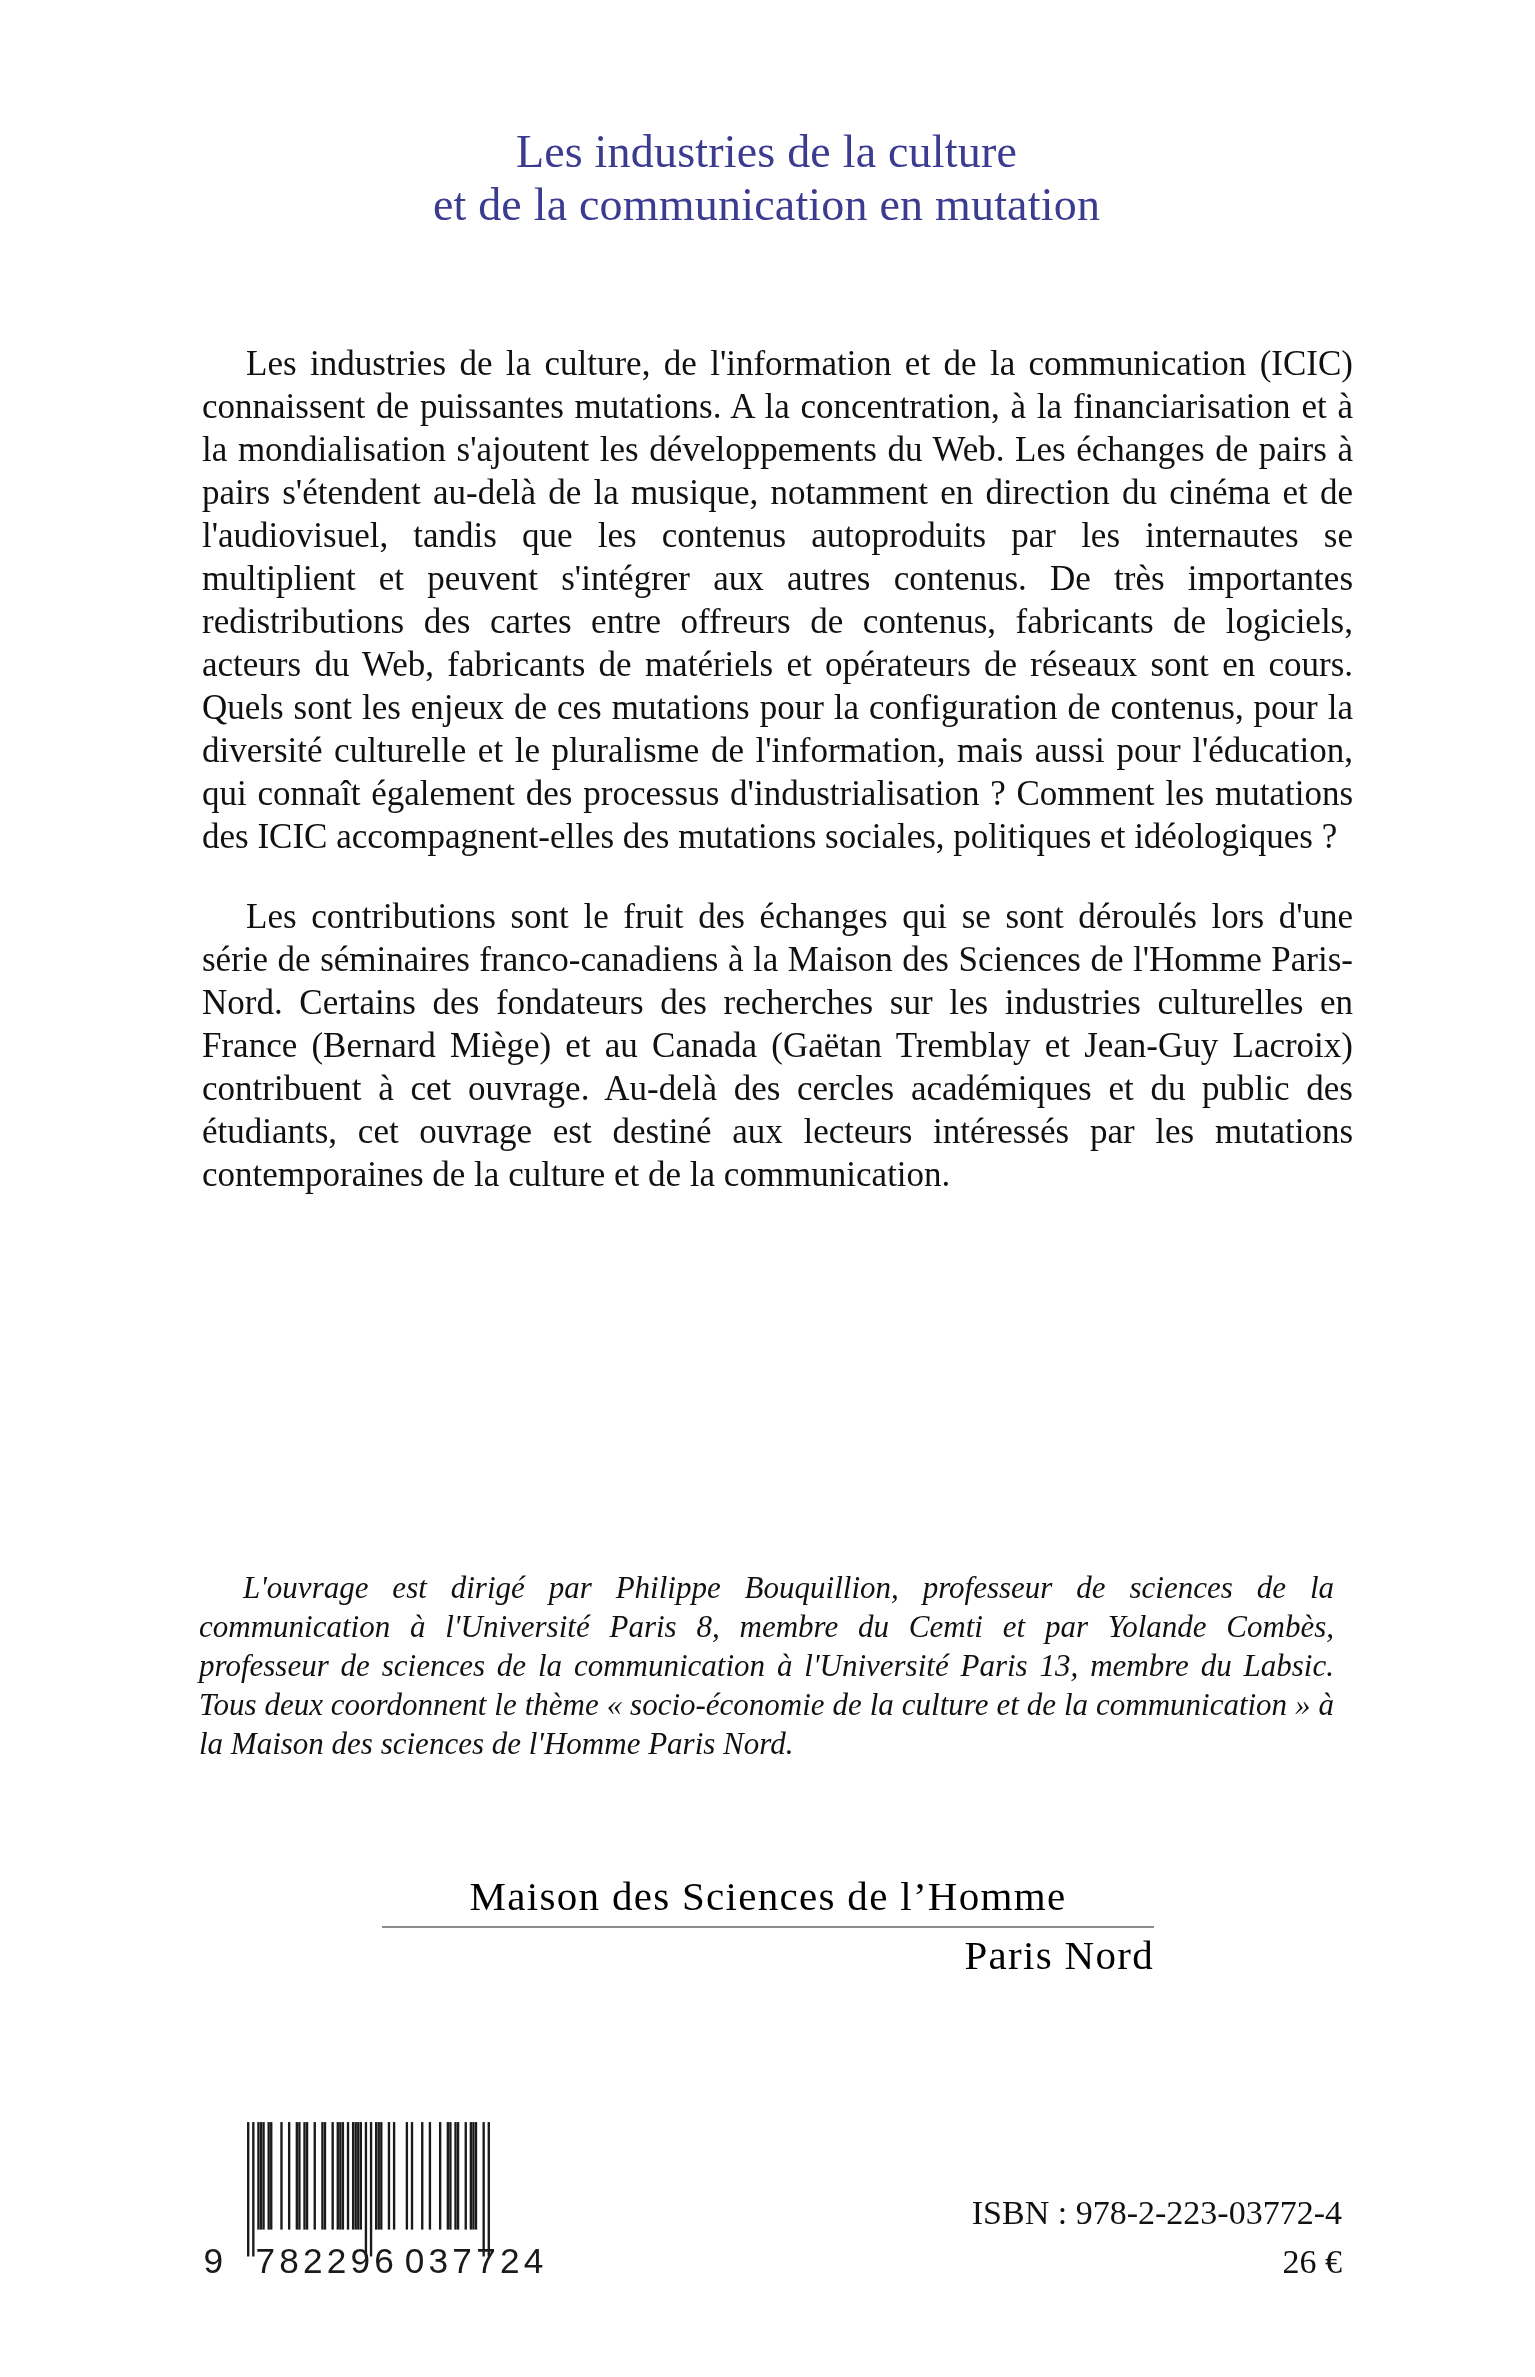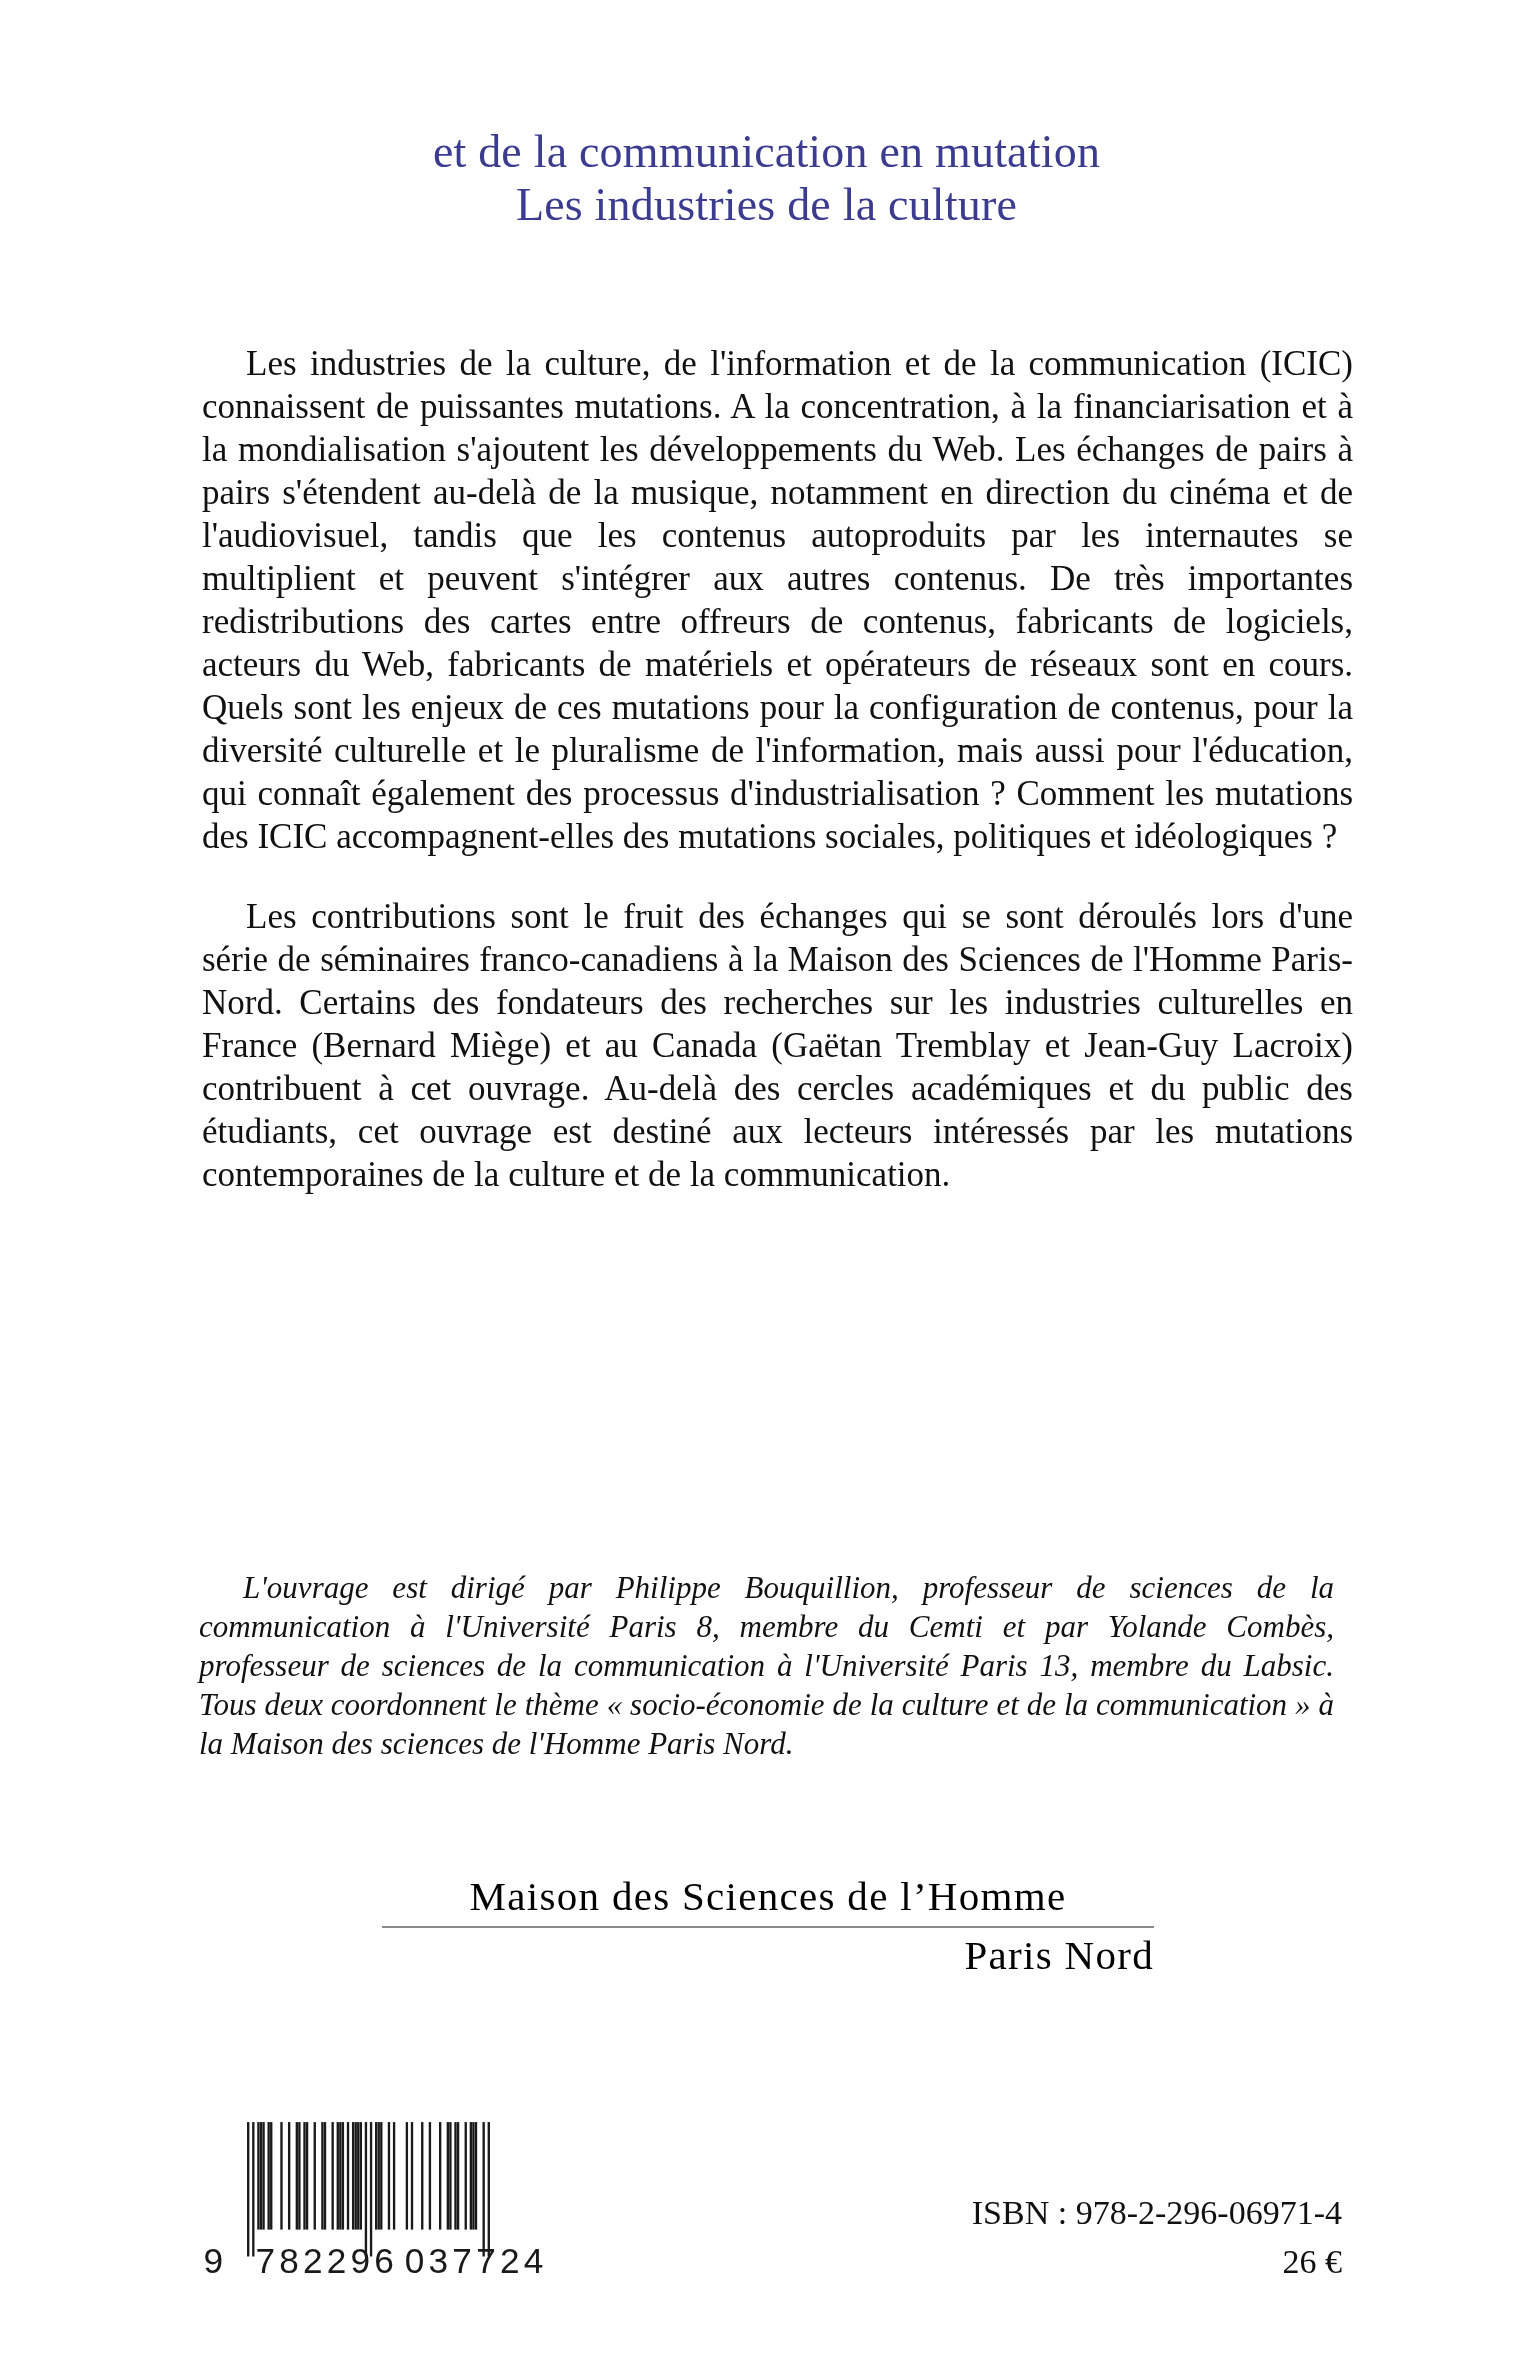--- a/index.html
+++ b/index.html
@@ -117,22 +117,22 @@
     line-height: 49px;
   }
   .isbn-line, .price-line { white-space: nowrap; display: block; }
 </style>
 </head>
 <body>
 
 <div class="page">
 
   <div class="title-block">
+    <span class="title-line">Les industries de la culture</span>
     <span class="title-line">et de la communication en mutation</span>
-    <span class="title-line">Les industries de la culture</span>
   </div>
 
   <div class="body-block">
     <p class="para">Les industries de la culture, de l'information et de la communication (ICIC) connaissent de puissantes mutations. A la concentration, à la financiarisation et à la mondialisation s'ajoutent les développements du Web. Les échanges de pairs à pairs s'étendent au-delà de la musique, notamment en direction du cinéma et de l'audiovisuel, tandis que les contenus autoproduits par les internautes se multiplient et peuvent s'intégrer aux autres contenus. De très importantes redistributions des cartes entre offreurs de contenus, fabricants de logiciels, acteurs du Web, fabricants de matériels et opérateurs de réseaux sont en cours. Quels sont les enjeux de ces mutations pour la configuration de contenus, pour la diversité culturelle et le pluralisme de l'information, mais aussi pour l'éducation, qui connaît également des processus d'industrialisation ? Comment les mutations des ICIC accompagnent-elles des mutations sociales, politiques et idéologiques ?</p>
     <p class="para">Les contributions sont le fruit des échanges qui se sont déroulés lors d'une série de séminaires franco-canadiens à la Maison des Sciences de l'Homme Paris-Nord. Certains des fondateurs des recherches sur les industries culturelles en France (Bernard Miège) et au Canada (Gaëtan Tremblay et Jean-Guy Lacroix) contribuent à cet ouvrage. Au-delà des cercles académiques et du public des étudiants, cet ouvrage est destiné aux lecteurs intéressés par les mutations contemporaines de la culture et de la communication.</p>
   </div>
 
   <div class="editor-block">
     <p class="editor-note">L'ouvrage est dirigé par Philippe Bouquillion, professeur de sciences de la communication à l'Université Paris 8, membre du Cemti et par Yolande Combès, professeur de sciences de la communication à l'Université Paris 13, membre du Labsic. Tous deux coordonnent le thème « socio-économie de la culture et de la communication » à la Maison des sciences de l'Homme Paris Nord.</p>
   </div>
@@ -194,18 +194,18 @@
           <rect x="342.60" y="12" width="2.81" height="160"></rect>
           <rect x="348.70" y="12" width="2.81" height="160"></rect>
         </g>
       <text id="bc-lead" x="10" y="192" font-family="'Liberation Sans','DejaVu Sans',sans-serif" font-size="42" fill="#1a1a1a">9</text>
       <text id="bc-left" x="72" y="192" font-family="'Liberation Sans','DejaVu Sans',sans-serif" font-size="42" letter-spacing="5" fill="#1a1a1a">782296</text>
       <text id="bc-right" x="250" y="192" font-family="'Liberation Sans','DejaVu Sans',sans-serif" font-size="42" letter-spacing="5" fill="#1a1a1a">037724</text>
     </svg>
   </div>
 
   <div class="isbn-block">
-    <span class="isbn-line">ISBN : 978-2-296-06971-4</span>
+    <span class="isbn-line">ISBN : 978-2-223-03772-4</span>
     <span class="price-line">26 €</span>
   </div>
 
 </div>
 
 
 </body></html>

